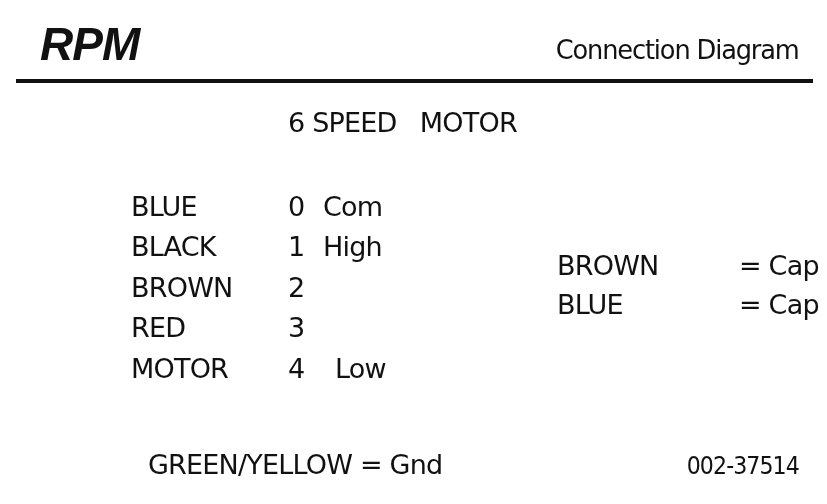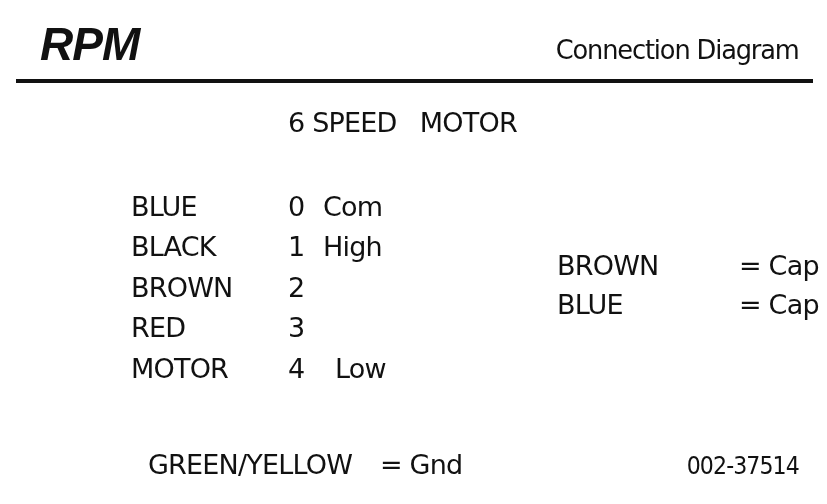--- a/index.html
+++ b/index.html
@@ -10,21 +10,21 @@
     .rule { left: 16px; top: 79px; width: 797px; height: 4px; background: #111111; }
     .motor-title { left: 288px; top: 105px; font-size: 27px; letter-spacing: -0.8px; line-height: 36px; }
     .row { font-size: 27px; letter-spacing: -0.8px; line-height: 36px; }
     .wire-color { left: 131px; }
     .wire-num { left: 288px; }
     .wire-func { left: 323px; }
     .cap-color { left: 557px; }
     .cap-eq { left: 739px; }
     .footer { top: 447px; }
     .gnd-color { left: 131px; margin-left: 17px; }
-    .gnd-eq { left: 380px; }
+    .gnd-eq { left: 360px; }
     .part-no { right: 28px; top: 451px; font-size: 24px; letter-spacing: -1px; line-height: 30px; transform: scaleX(0.92); transform-origin: right center; }
   </style>
 </head>
 <body>
 
 <div class="abs brand">RPM</div>
 <div class="abs doc-title">Connection Diagram</div>
 <div class="abs rule"></div>
 
 <div class="abs motor-title" style="white-space: pre;">6 SPEED   MOTOR</div>

